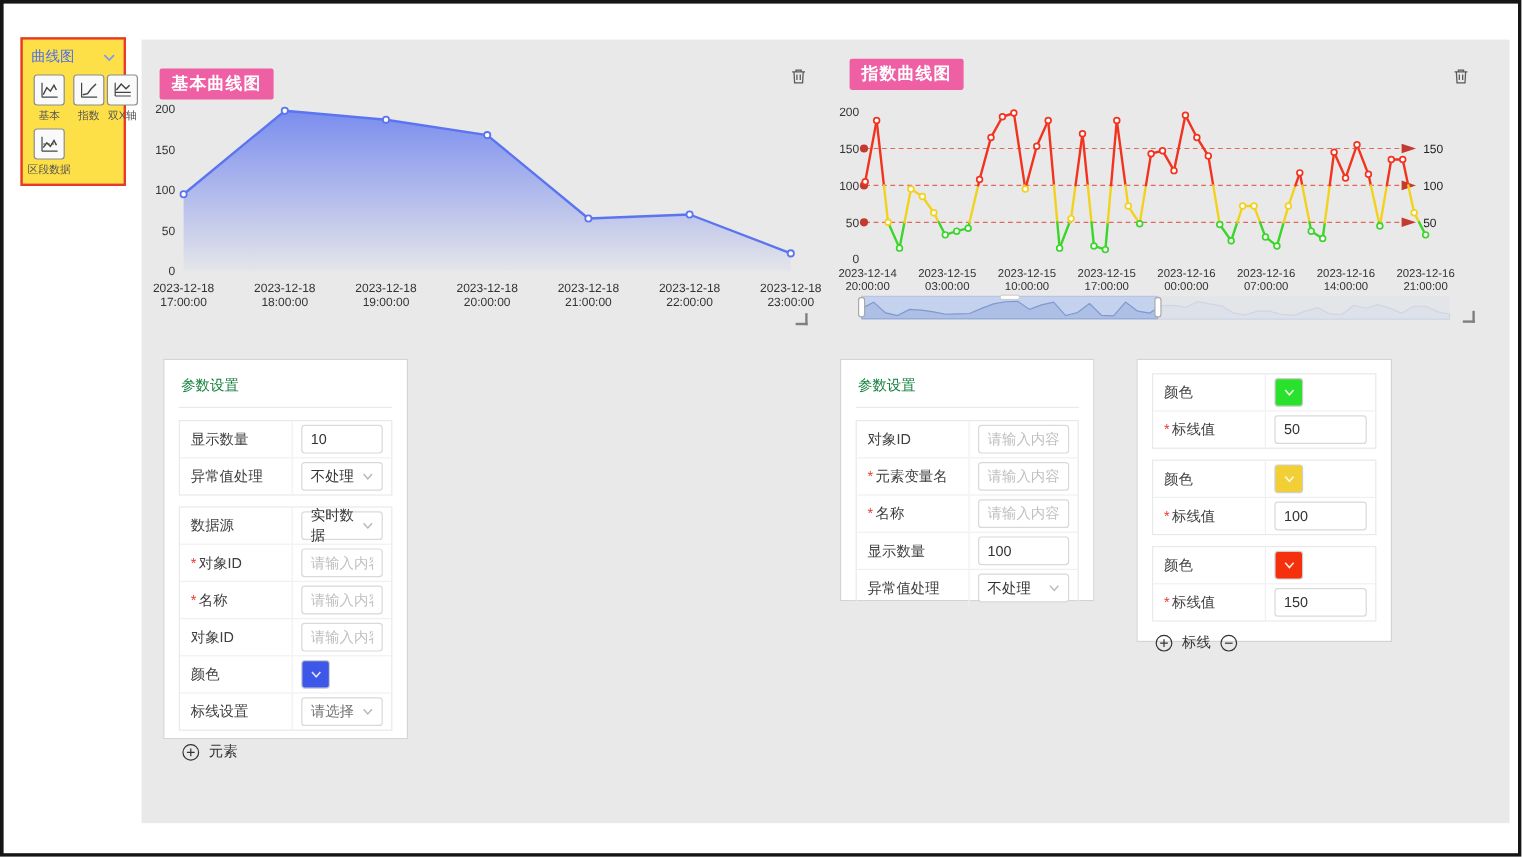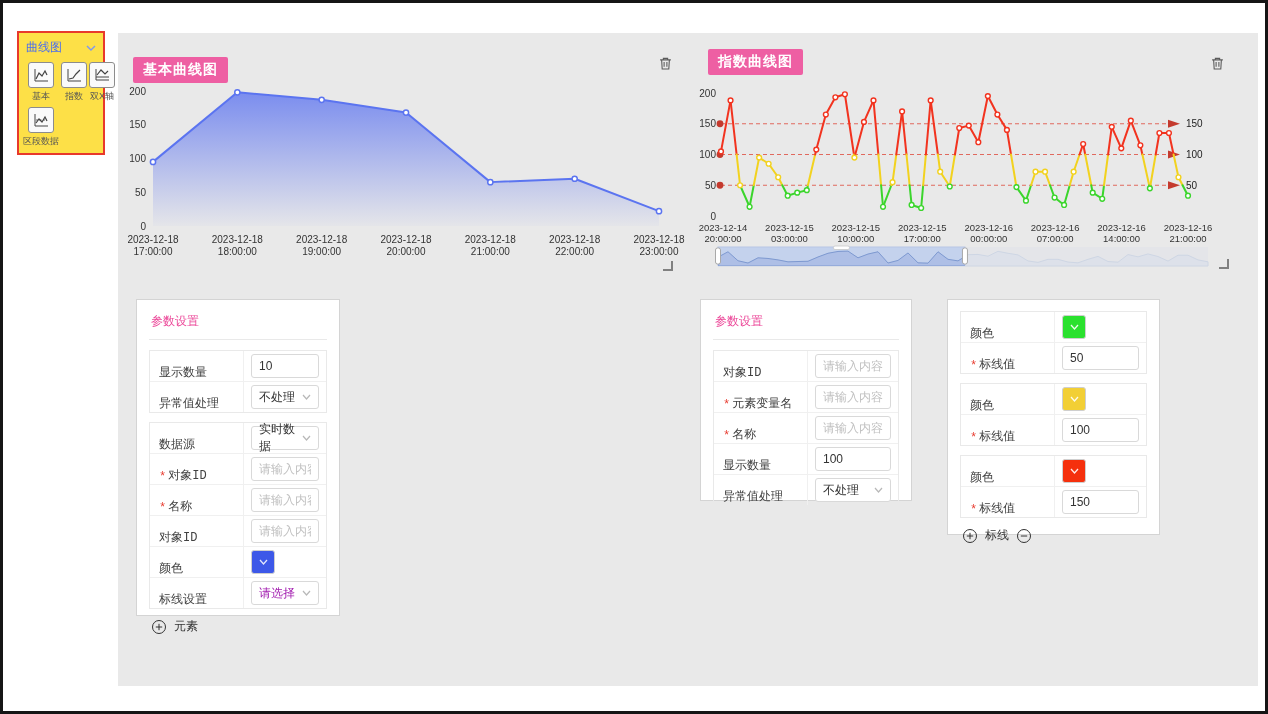--- a/index.html
+++ b/index.html
@@ -20,36 +20,36 @@
   .canvas{position:absolute;left:115px;top:30px;width:1140px;height:653px;background:#e9e9e9;}
 
   .badge{position:absolute;background:#ee5fa3;color:#fff;font-size:14px;font-weight:bold;
          padding:4px 10px;border-radius:2px;letter-spacing:1px;}
   .trash{position:absolute;width:16px;height:16px;cursor:pointer;}
   .corner{position:absolute;width:8px;height:8px;border-right:2px solid #808080;border-bottom:2px solid #808080;}
   svg{overflow:visible;display:block;}
 
   
   .panel{position:absolute;background:#fff;border:1px solid #d4d4d4;box-sizing:border-box;padding:11px 12px;}
-  .ptitle{color:#ec4899;font-size:12px;padding:2px 2px 9px 2px;border-bottom:1px solid #e9e9e9;margin-bottom:10px;}
+  .ptitle{color:#15803d;font-size:12px;padding:2px 2px 9px 2px;border-bottom:1px solid #e9e9e9;margin-bottom:10px;}
   .fgroup{border:1px solid #e9e9e9;}
   .fgroup + .fgroup{margin-top:9px;}
   .frow{display:flex;align-items:stretch;min-height:30px;border-bottom:1px solid #f0f0f0;}
   .frow:last-child{border-bottom:none;}
-  .flabel{width:84px;padding-left:9px;font-size:12px;color:#404040;display:flex;align-items:flex-end;
-          border-right:1px solid #f0f0f0;flex-shrink:0;font-family:Liberation Mono, monospace;}
+  .flabel{width:84px;padding-left:9px;font-size:12px;color:#404040;display:flex;align-items:center;
+          border-right:1px solid #f0f0f0;flex-shrink:0;}
   .req{color:#e83c30;margin-right:2px;}
   .fctrl{flex:1;display:flex;align-items:center;padding:3px 7px;}
   .fin{width:100%;box-sizing:border-box;height:24px;border:1px solid #d9d9d9;border-radius:3px;
        font-size:12px;padding:0 7px;color:#333;font-family:inherit;outline:none;background:#fff;}
   .fin::placeholder{color:#c0c0c0;}
   .sel{width:100%;height:24px;box-sizing:border-box;border:1px solid #d9d9d9;border-radius:3px;
        display:flex;align-items:center;justify-content:space-between;padding:0 7px;font-size:12px;
        color:#333;background:#fff;cursor:pointer;}
-  .sel.ph .sel-text{color:#a21caf;}
+  .sel.ph .sel-text{color:#737373;}
   .swatch{width:22px;height:22px;border-radius:3px;border:1px solid #cfcfcf;display:flex;align-items:center;
           justify-content:center;cursor:pointer;}
   .pfoot{display:flex;align-items:center;gap:7px;padding:9px 2px 0 2px;font-size:12px;color:#333;}
   .icbtn{cursor:pointer;display:flex;align-items:center;}
 </style>
 </head>
 <body>
 
 <div class="frame">
 

